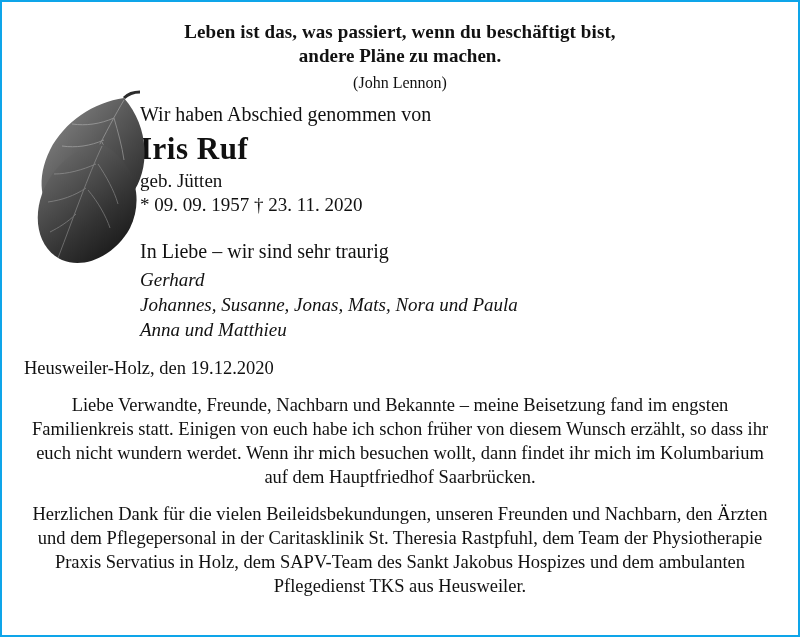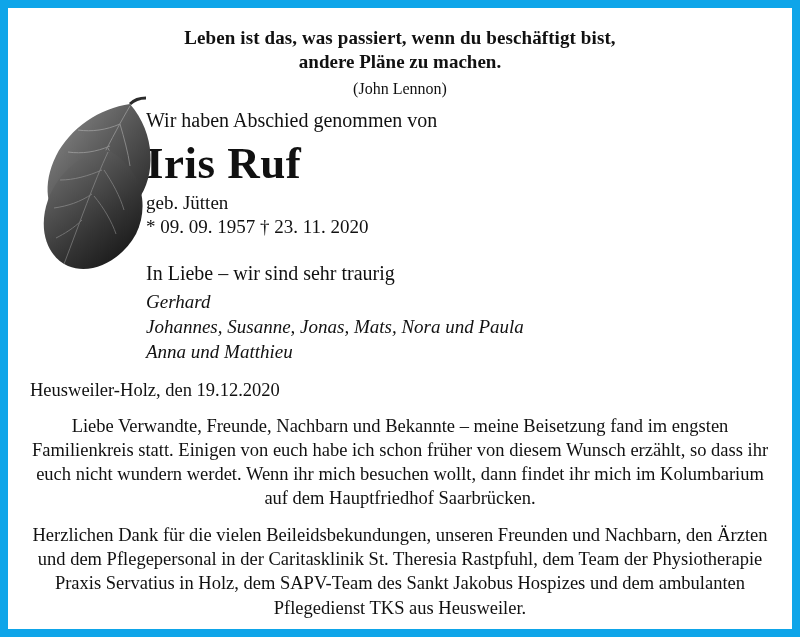--- a/index.html
+++ b/index.html
@@ -12,21 +12,21 @@
     height: 637px;
     font-family: "Liberation Serif", serif;
     color: #111;
   }
   .obituary {
     position: relative;
     box-sizing: border-box;
     width: 800px;
     height: 637px;
     background: #ffffff;
-    border: 8px solid #0ea5e9;
+    border: 2px solid #0ea5e9;
     padding: 14px 22px 10px 22px;
     overflow: hidden;
   }
 
   
   .quote {
     text-align: center;
     font-weight: bold;
     font-size: 19px;
     line-height: 1.25;
@@ -61,21 +61,21 @@
   
   .center-block {
     margin-left: 116px;
     margin-top: 10px;
   }
   .intro {
     font-size: 20px;
     margin: 0 0 2px 0;
   }
   .name {
-    font-size: 45px;
+    font-size: 31px;
     font-weight: bold;
     line-height: 1.12;
     margin: 6px 0 4px 0;
     letter-spacing: 0.5px;
   }
   .maiden {
     font-size: 19px;
     margin: 0 0 2px 0;
   }
   .dates {

